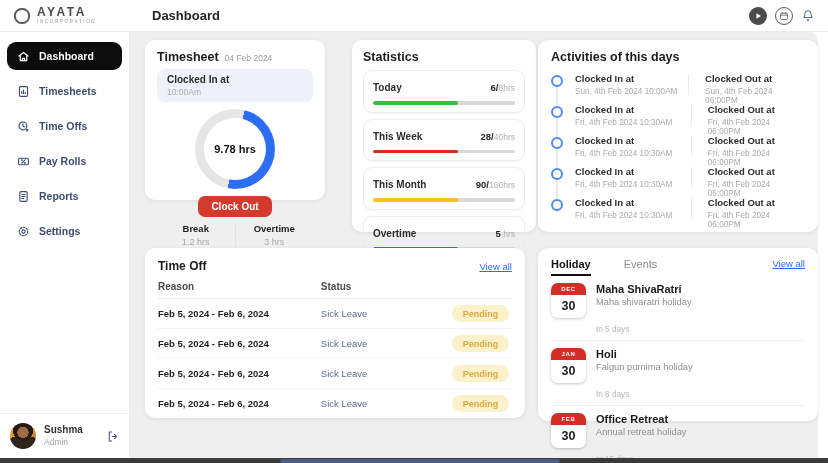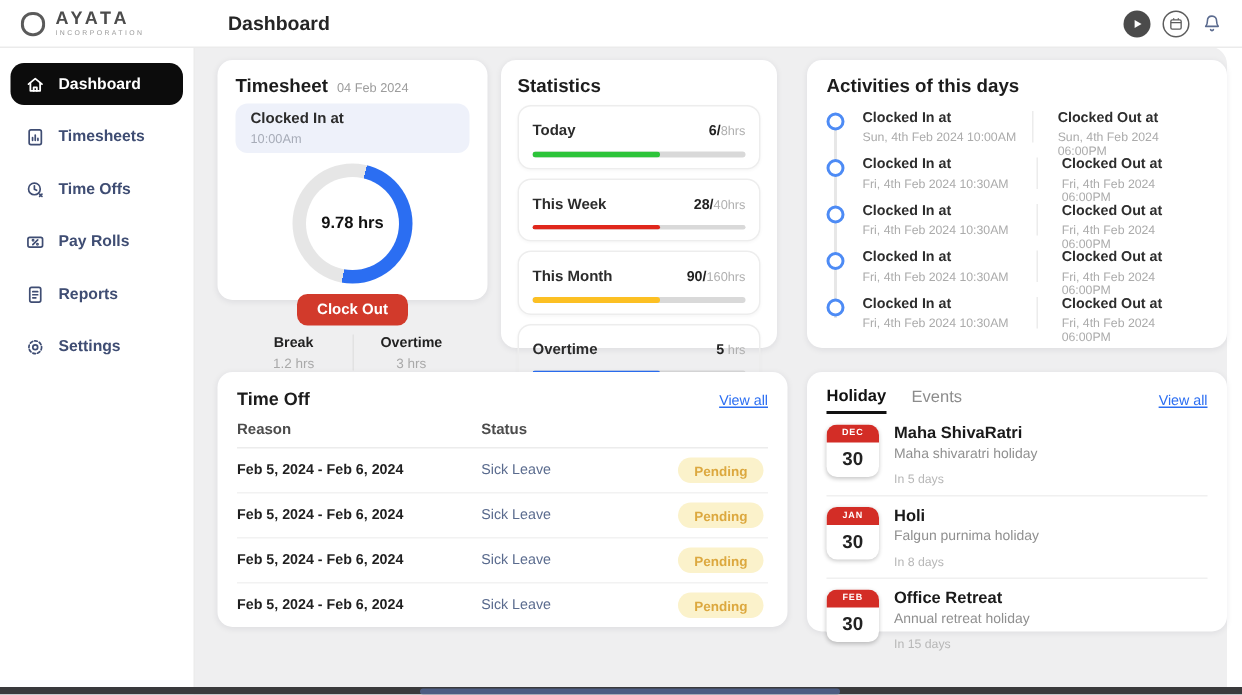--- a/index.html
+++ b/index.html
@@ -47,21 +47,21 @@
   .donut{width:80px;height:80px;border-radius:50%;margin:7px auto 0;position:relative;background:conic-gradient(#e6e6e6 0 100%)}
   .donut::after{content:'';position:absolute;inset:9px;background:#fff;border-radius:50%}
   .donut-label{position:absolute;inset:0;display:flex;align-items:center;justify-content:center;font-size:11px;font-weight:700;color:#111;z-index:1}
   .clockout-btn{display:block;margin:7px auto 0;background:var(--button-red,#d23a2b);color:#fff;border:none;border-radius:7px;font-size:10px;font-weight:600;padding:5px 13px;cursor:pointer;font-family:inherit}
   .ts-footer{display:flex;margin-top:6px}
   .ts-foot-col{flex:1;text-align:center}
   .ts-foot-col:first-child{border-right:1px solid #e2e2e2}
   .tf-label{font-size:9.5px;font-weight:700;color:#222}
   .tf-value{font-size:9px;color:#a9a9a9;margin-top:3px}
   
-  .card-stats{left:204px;top:9px;width:184px;height:192px;padding:10px 11px}
+  .card-stats{left:222px;top:9px;width:184px;height:192px;padding:10px 11px}
   .stat-box{border:1px solid #ededed;border-radius:9px;padding:6px 9px 7px;margin-top:6px;box-shadow:0 1px 2px rgba(0,0,0,.03)}
   .stat-row{display:flex;justify-content:space-between;align-items:baseline}
   .stat-label{font-size:10px;font-weight:600;color:#2c2c2c}
   .stat-value{font-size:9.5px;font-weight:700;color:#222}
   .stat-total{font-size:8.5px;font-weight:400;color:#b0b0b0}
   .bar{height:3.5px;border-radius:2px;background:#d9d9d9;margin-top:6px;overflow:hidden;position:relative}
   .bar i{display:block;height:100%;border-radius:2px}
   
   .card-activities{left:408px;top:9px;width:280px;height:192px;padding:10px 13px}
   .act-list{position:relative;margin-top:9px}
@@ -80,31 +80,31 @@
   .view-all{margin-left:auto;font-size:9.5px;color:var(--accent-blue,#2b6ef2);text-decoration:underline;cursor:pointer}
   .to-grid{display:grid;grid-template-columns:46% 37% 17%;align-items:center}
   .to-hrow{margin-top:8px;padding-bottom:6px;border-bottom:1px solid #ececec;font-size:10px;color:#4c4c4c;font-weight:600}
   .to-row{height:29px;border-bottom:1px solid #f2f2f2}
   .to-row:last-child{border-bottom:none}
   .to-date{font-size:9.5px;font-weight:700;color:#1f1f1f}
   .to-reason{font-size:9.5px;color:#5a6b8e}
   .pill{display:inline-block;padding:3.5px 11px;border-radius:11px;background:var(--pending-bg,#fbf2cb);color:var(--pending-text,#dca83f);font-size:9px;font-weight:600;justify-self:start}
   
   .card-holiday{left:408px;top:217px;width:280px;height:173px;padding:10px 13px}
-  .hol-tabs{display:flex;align-items:center;gap:17px}
+  .hol-tabs{display:flex;align-items:flex-start;gap:33px}
   .tab{font-size:11px;color:#8c8c8c;padding-bottom:4px;cursor:pointer}
   .tab.active{color:#111;font-weight:700;border-bottom:2px solid #111}
   .hol-item{display:flex;gap:10px;padding:6.5px 0;border-bottom:1px solid #f0f0f0;align-items:flex-start}
   .hol-item:last-child{border-bottom:none}
   .cal{width:35px;height:35px;border-radius:7px;background:#fff;box-shadow:0 1px 3px rgba(0,0,0,.22);overflow:hidden;flex-shrink:0}
   .cal-top{height:12px;background:var(--calendar-red,#d32d26);color:#fff;font-size:6px;font-weight:700;display:flex;align-items:center;justify-content:center;letter-spacing:.6px}
   .cal-day{height:23px;display:flex;align-items:center;justify-content:center;font-size:12.5px;font-weight:700;color:#222}
   .hol-title{font-size:11px;font-weight:700;color:#1a1a1a}
   .hol-sub{font-size:9.3px;color:#8f8f8f;margin-top:2px}
-  .hol-due{font-size:8.2px;color:#b7b7b7;margin-top:8px}
+  .hol-due{font-size:8.2px;color:#b7b7b7;margin-top:18px}
   
   .scrollbar{position:absolute;left:0;right:0;bottom:0;height:5px;background:#3a3a3c;z-index:10}
   .scroll-thumb{position:absolute;left:280px;width:280px;top:0.5px;bottom:0.5px;background:#4d5d82;border-radius:2px}
 </style>
 </head>
 <body>
 
 <div class="header">
   <div class="logo-wrap">
     <span style="display:flex">
@@ -184,20 +184,33 @@
       <span>Reports</span>
     </div>
     <div class="nav-item">
       <svg viewBox="0 0 16 16" width="13" height="13" fill="none" stroke="currentColor" stroke-width="1.4" stroke-linecap="round">
           <circle cx="8" cy="8" r="2"></circle>
           <circle cx="8" cy="8" r="5.2" stroke-dasharray="2.2 1.7"></circle>
         </svg>
       <span>Settings</span>
     </div>
   </div>
+  <div class="user">
+    <div class="avatar"></div>
+    <div class="user-meta">
+      <span class="user-name">Sushma</span>
+      <span class="user-role">Admin</span>
+    </div>
+    <div class="logout">
+      <svg viewBox="0 0 16 16" width="13" height="13" fill="none" stroke="currentColor" stroke-width="1.3" stroke-linecap="round" stroke-linejoin="round">
+          <path d="M7 2.5H4v11h3"></path>
+          <path d="M10.5 5.5 13 8l-2.5 2.5M13 8H7.5"></path>
+        </svg>
+    </div>
+  </div>
 </div>
 
 <div class="main">
   <div class="main-bg"></div>
 
   <div class="card card-timesheet">
     <div class="ts-head">
       <span class="card-title">Timesheet</span>
       <span class="ts-date">04 Feb 2024</span>
     </div>

